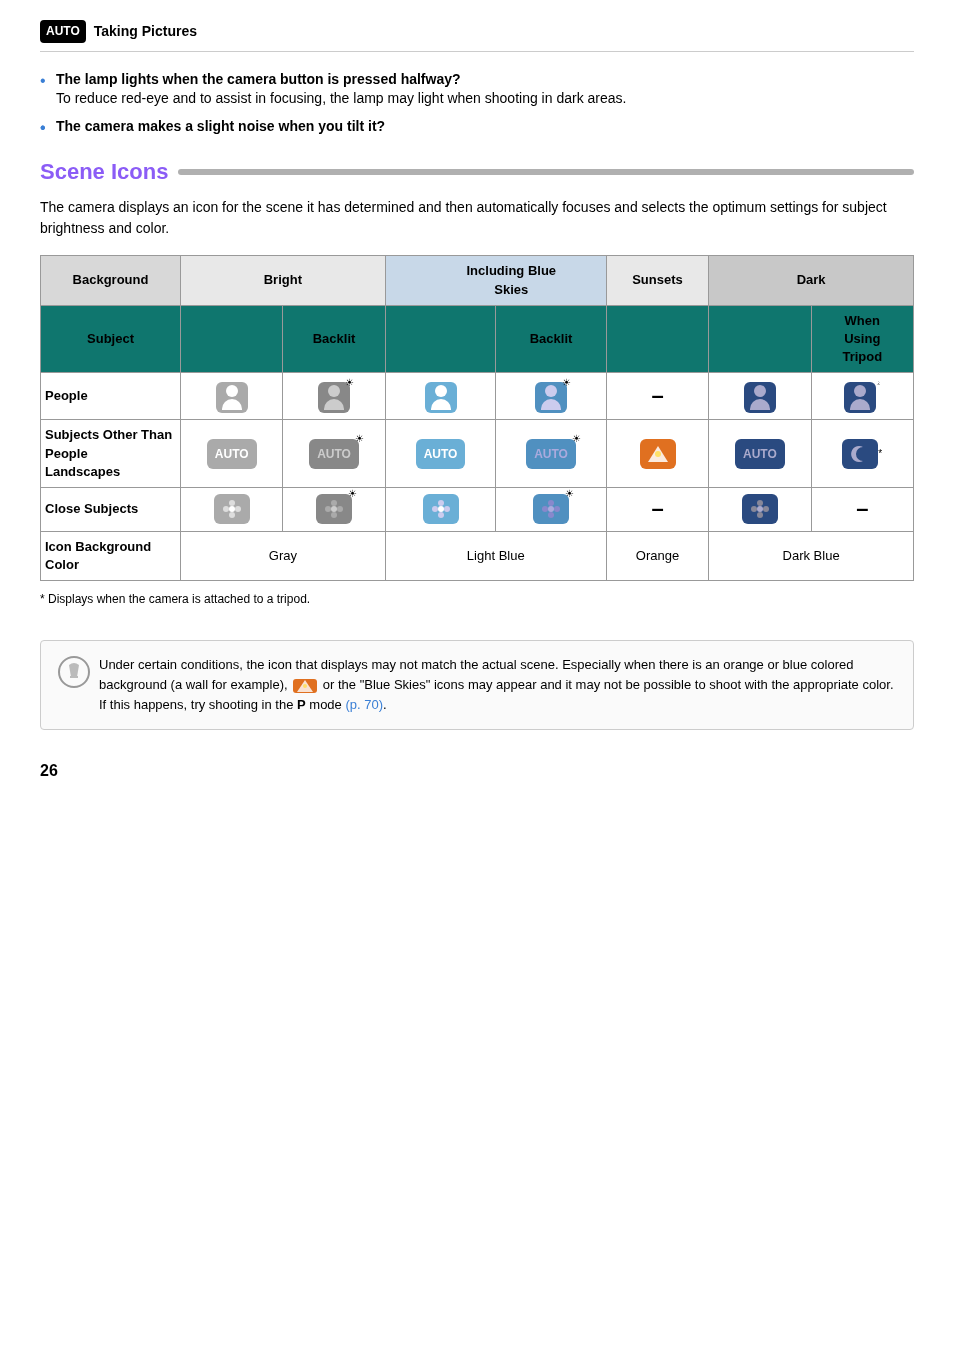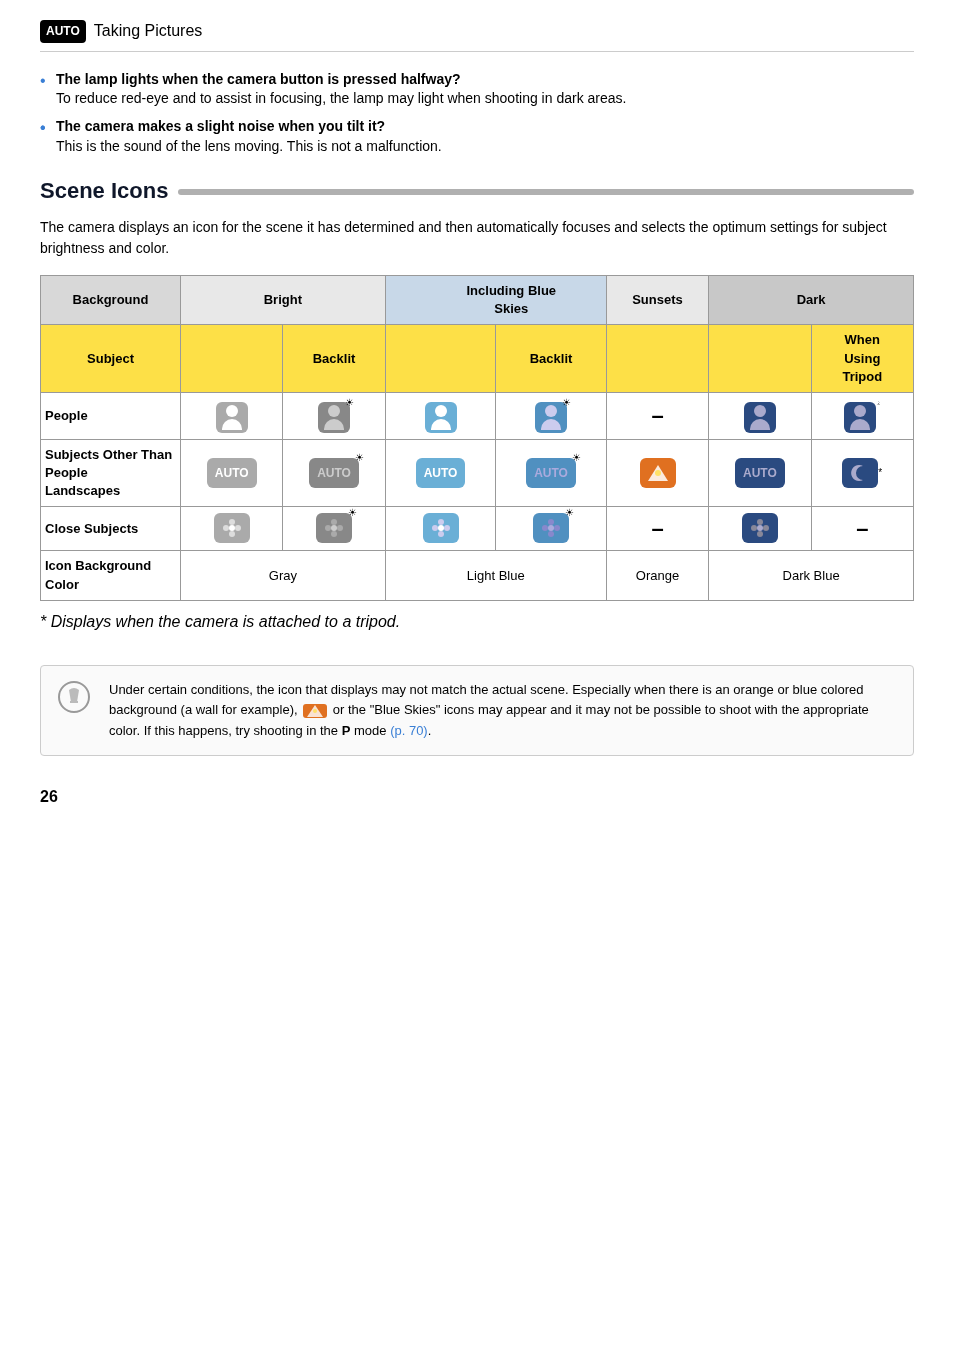--- a/index.html
+++ b/index.html
@@ -25,22 +25,22 @@
       display: inline-block;
       border: 2px solid #000;
       border-radius: 4px;
       padding: 1px 4px;
       font-weight: bold;
       font-size: 12px;
       background: #000;
       color: #fff;
     }
     .header-title {
-      font-weight: normal;
-      font-size: 16px;
+      font-weight: bold;
+      font-size: 14px;
     }
     .bullet-list {
       list-style: none;
       margin-bottom: 20px;
     }
     .bullet-list li {
       padding-left: 16px;
       margin-bottom: 8px;
       position: relative;
     }
@@ -51,21 +51,21 @@
       left: 0;
       font-size: 16px;
     }
     .bullet-list li strong {
       display: block;
     }
     .section-title {
       font-size: 22px;
       font-weight: bold;
       font-family: 'Arial Black', sans-serif;
-      color: #0f172a;
+      color: #8b5cf6;
       margin-bottom: 10px;
       display: flex;
       align-items: center;
       gap: 10px;
     }
     .section-title-bar {
       flex: 1;
       height: 6px;
       background: #b0b0b0;
       border-radius: 3px;
@@ -87,40 +87,39 @@
       text-align: center;
       padding: 6px 4px;
       vertical-align: middle;
     }
     td.row-header {
       text-align: left;
       font-weight: bold;
       width: 140px;
     }
     th {
-      background: #fde047;
+      background: #0f766e;
       font-weight: bold;
     }
     .icon-cell {
       font-size: 22px;
       line-height: 1;
     }
     .dash { color: #000; font-weight: bold; }
     .footnote {
-      font-size: 16px;
+      font-size: 12px;
       margin-bottom: 32px;
       margin-top: 4px;
-      font-style: italic;
     }
     .note-box {
       border: 1px solid #ccc;
       border-radius: 4px;
       padding: 14px 16px;
       display: flex;
-      gap: 18px;
+      gap: 8px;
       align-items: flex-start;
       background: #fafafa;
       margin-top: 8px;
     }
     .note-icon {
       font-size: 28px;
       flex-shrink: 0;
       color: #888;
     }
     .note-text {
@@ -155,21 +154,20 @@
 
 <ul class="bullet-list">
   <li>
     <strong>The lamp lights when the camera button is pressed halfway?</strong>
     <span>To reduce red-eye and to assist in focusing, the lamp may light when shooting in dark areas.</span>
   </li>
   <li>
   </li>
   <li>
     <strong>The camera makes a slight noise when you tilt it?</strong>
-    <span>This is the sound of the lens moving. This is not a malfunction.</span>
   </li>
 </ul>
 
 <div class="section-title">
   <span>Scene Icons</span>
   <div class="section-title-bar"></div>
 </div>
 
 <p class="section-desc">The camera displays an icon for the scene it has determined and then automatically focuses and selects the optimum settings for subject brightness and color.</p>
 

